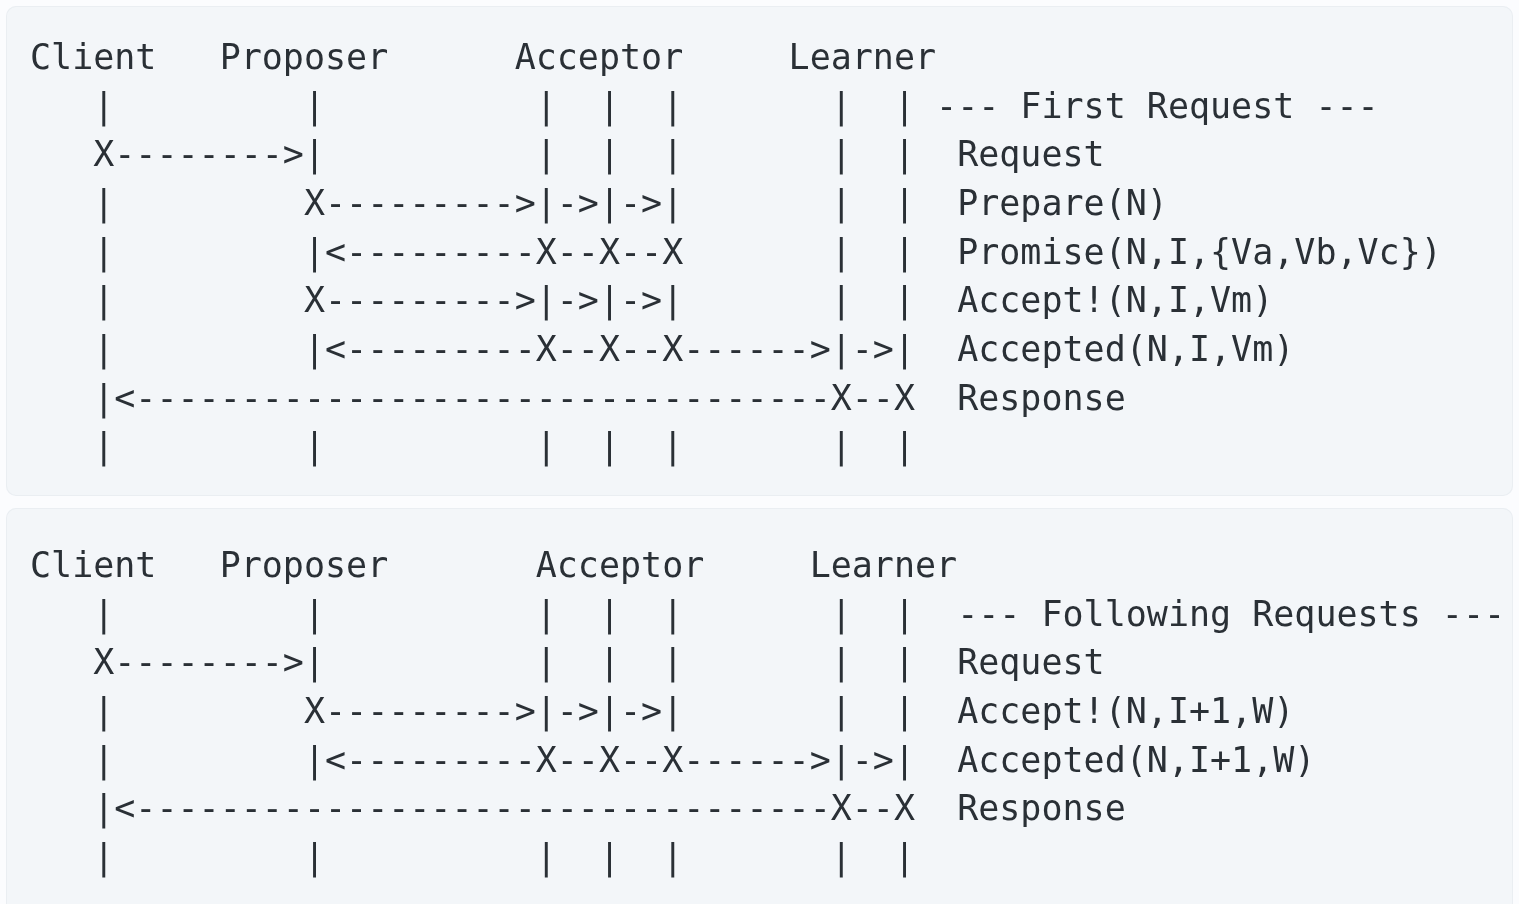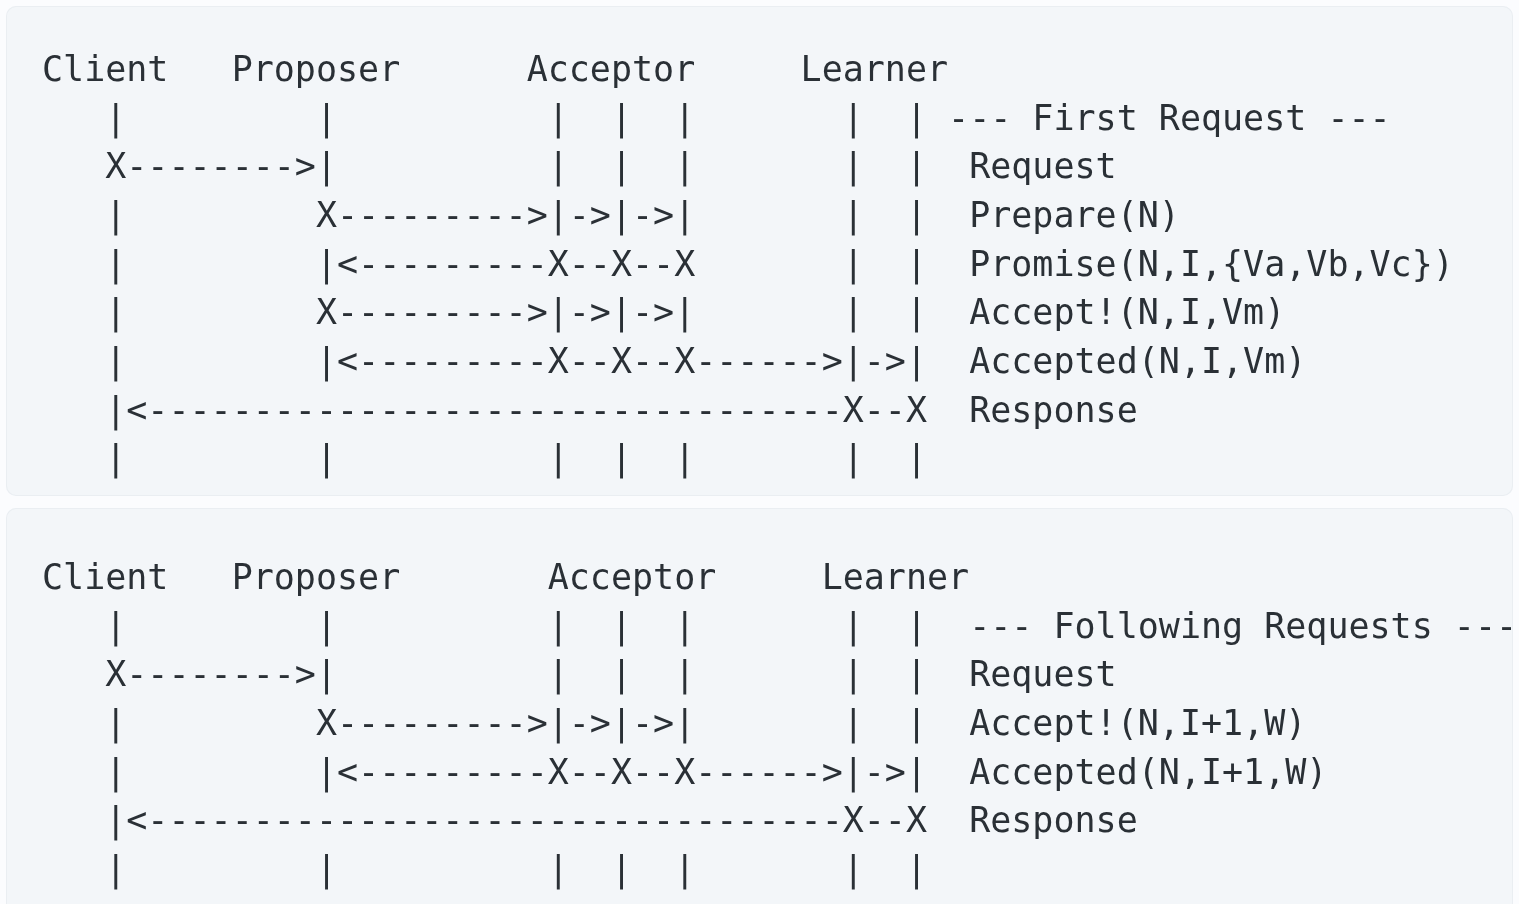--- a/index.html
+++ b/index.html
@@ -25,21 +25,21 @@
   }
   .code-block.block-first {
     top: 6px;
     height: 490px;
   }
   .code-block.block-following {
     top: 508px;
     height: 410px; 
   }
   pre.ascii {
-    margin: 12px;
+    margin: 0;
     padding: 27px 0 0 24px;
     font-family: "DejaVu Sans Mono", "Liberation Mono", monospace;
     font-size: 35px;
     line-height: 48.65px;
     letter-spacing: 0;
     color: #2a3036;
     white-space: pre;
   }
   .block-following pre.ascii {
     padding-top: 33px;

